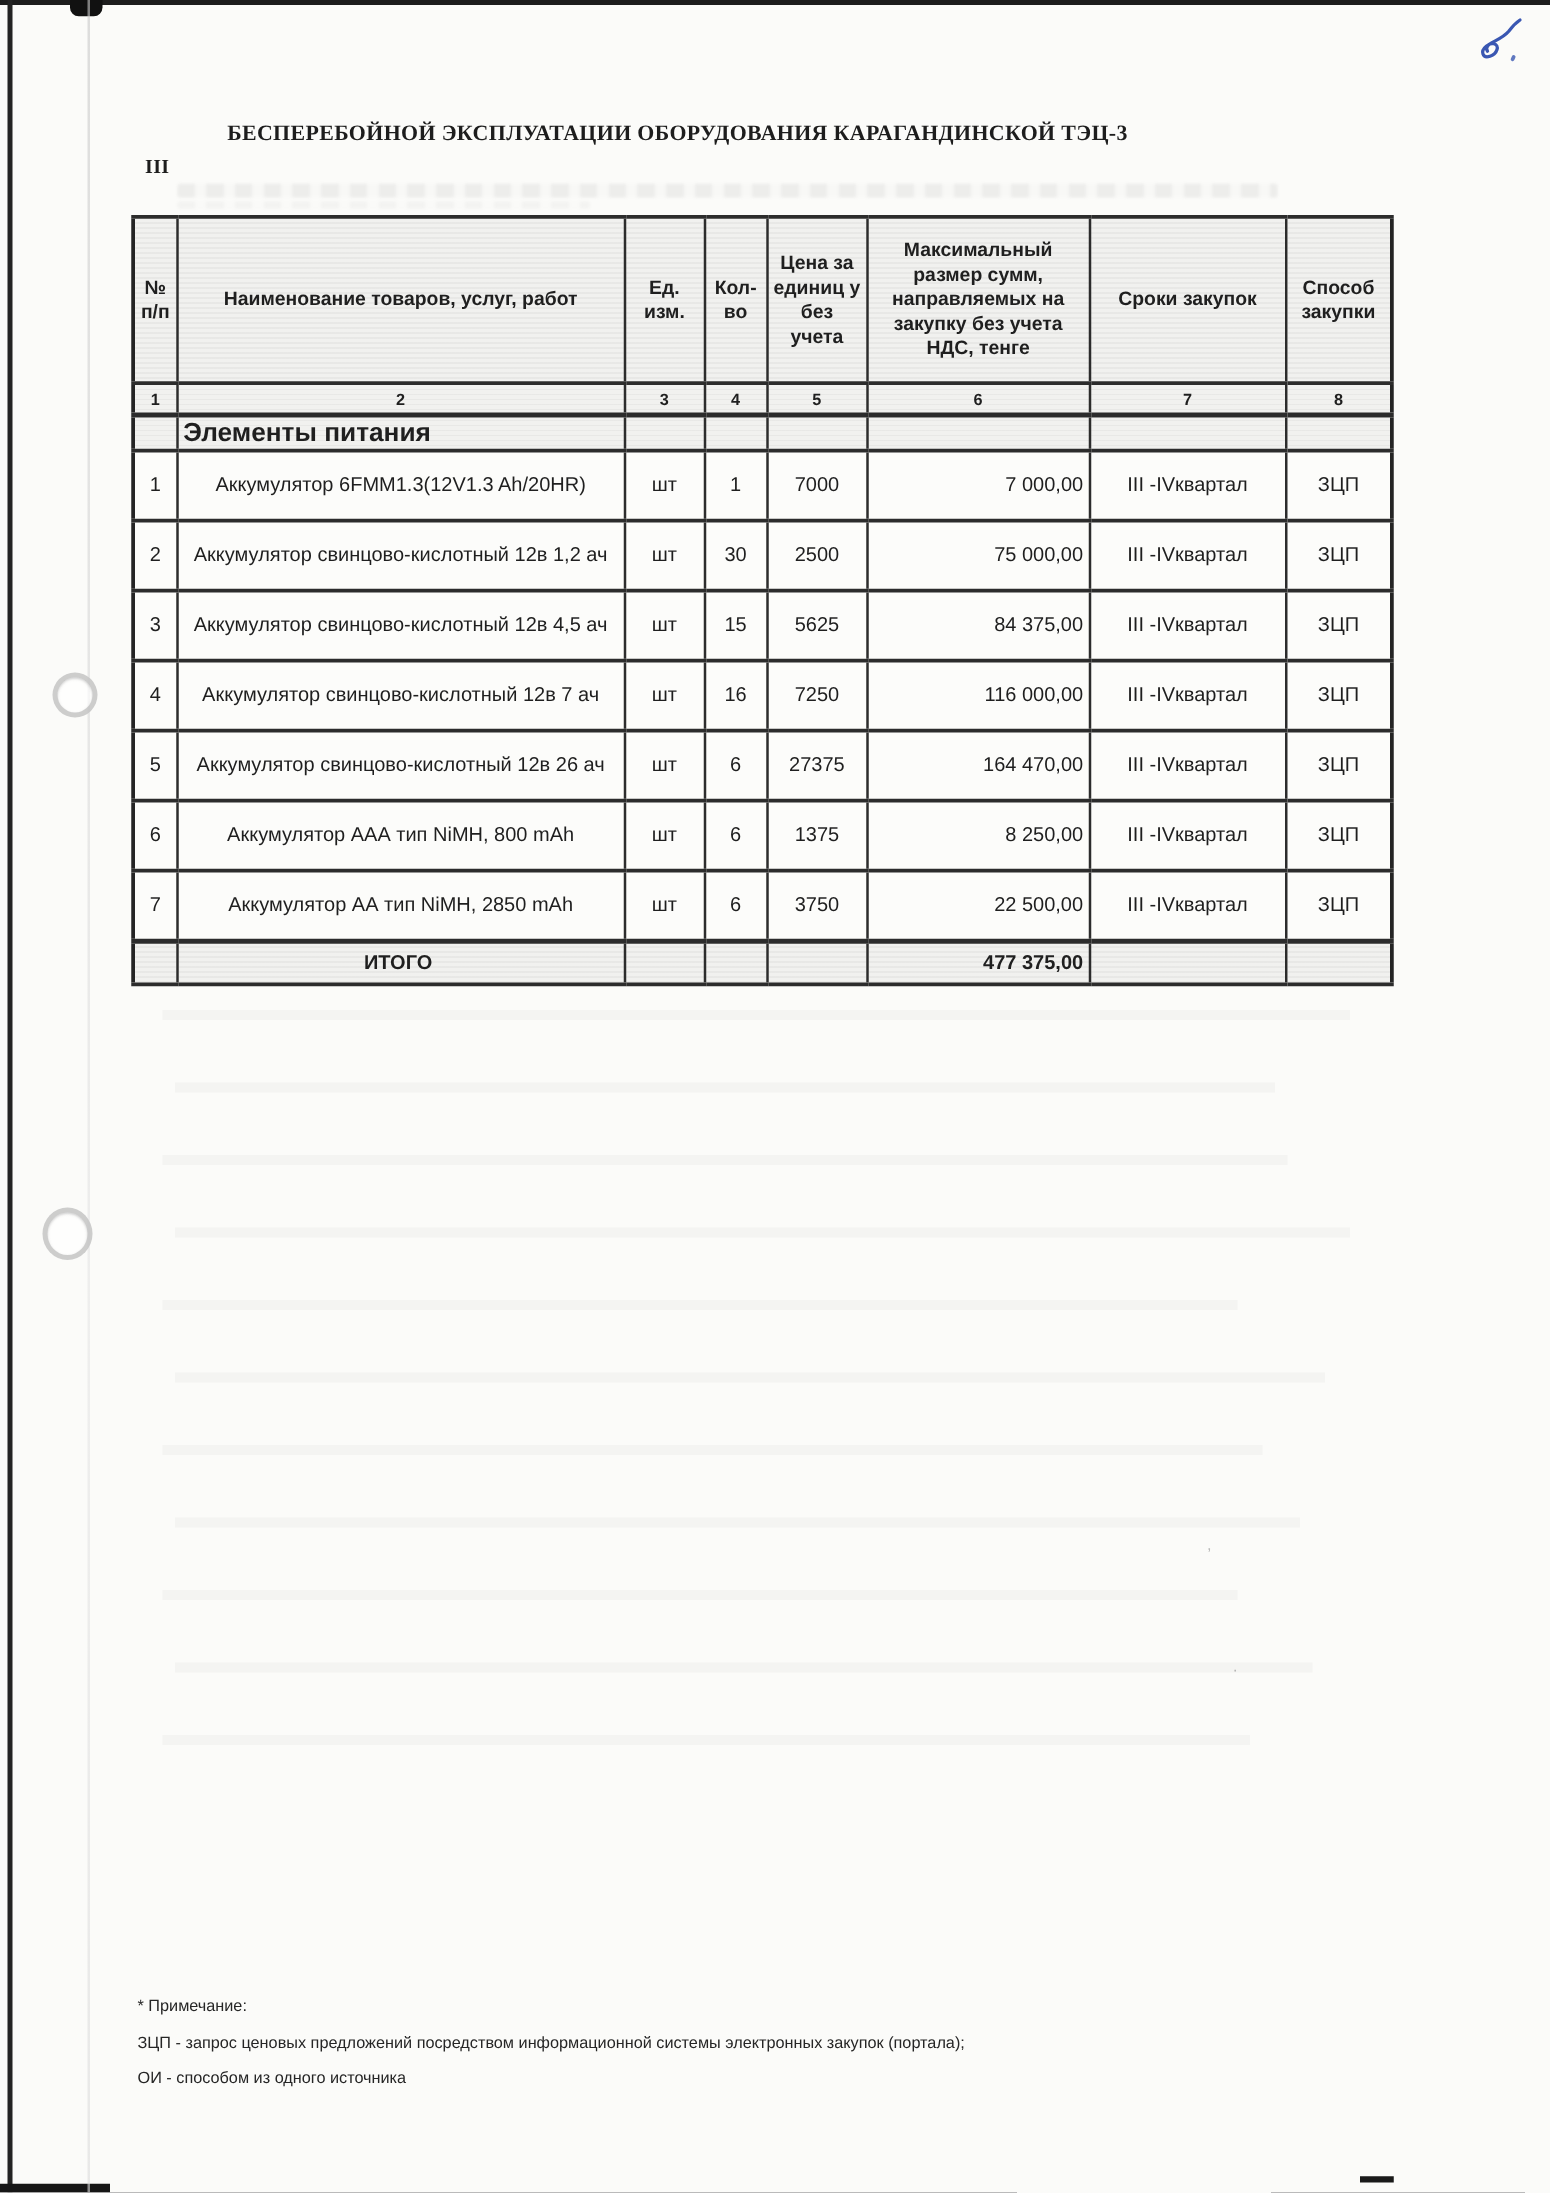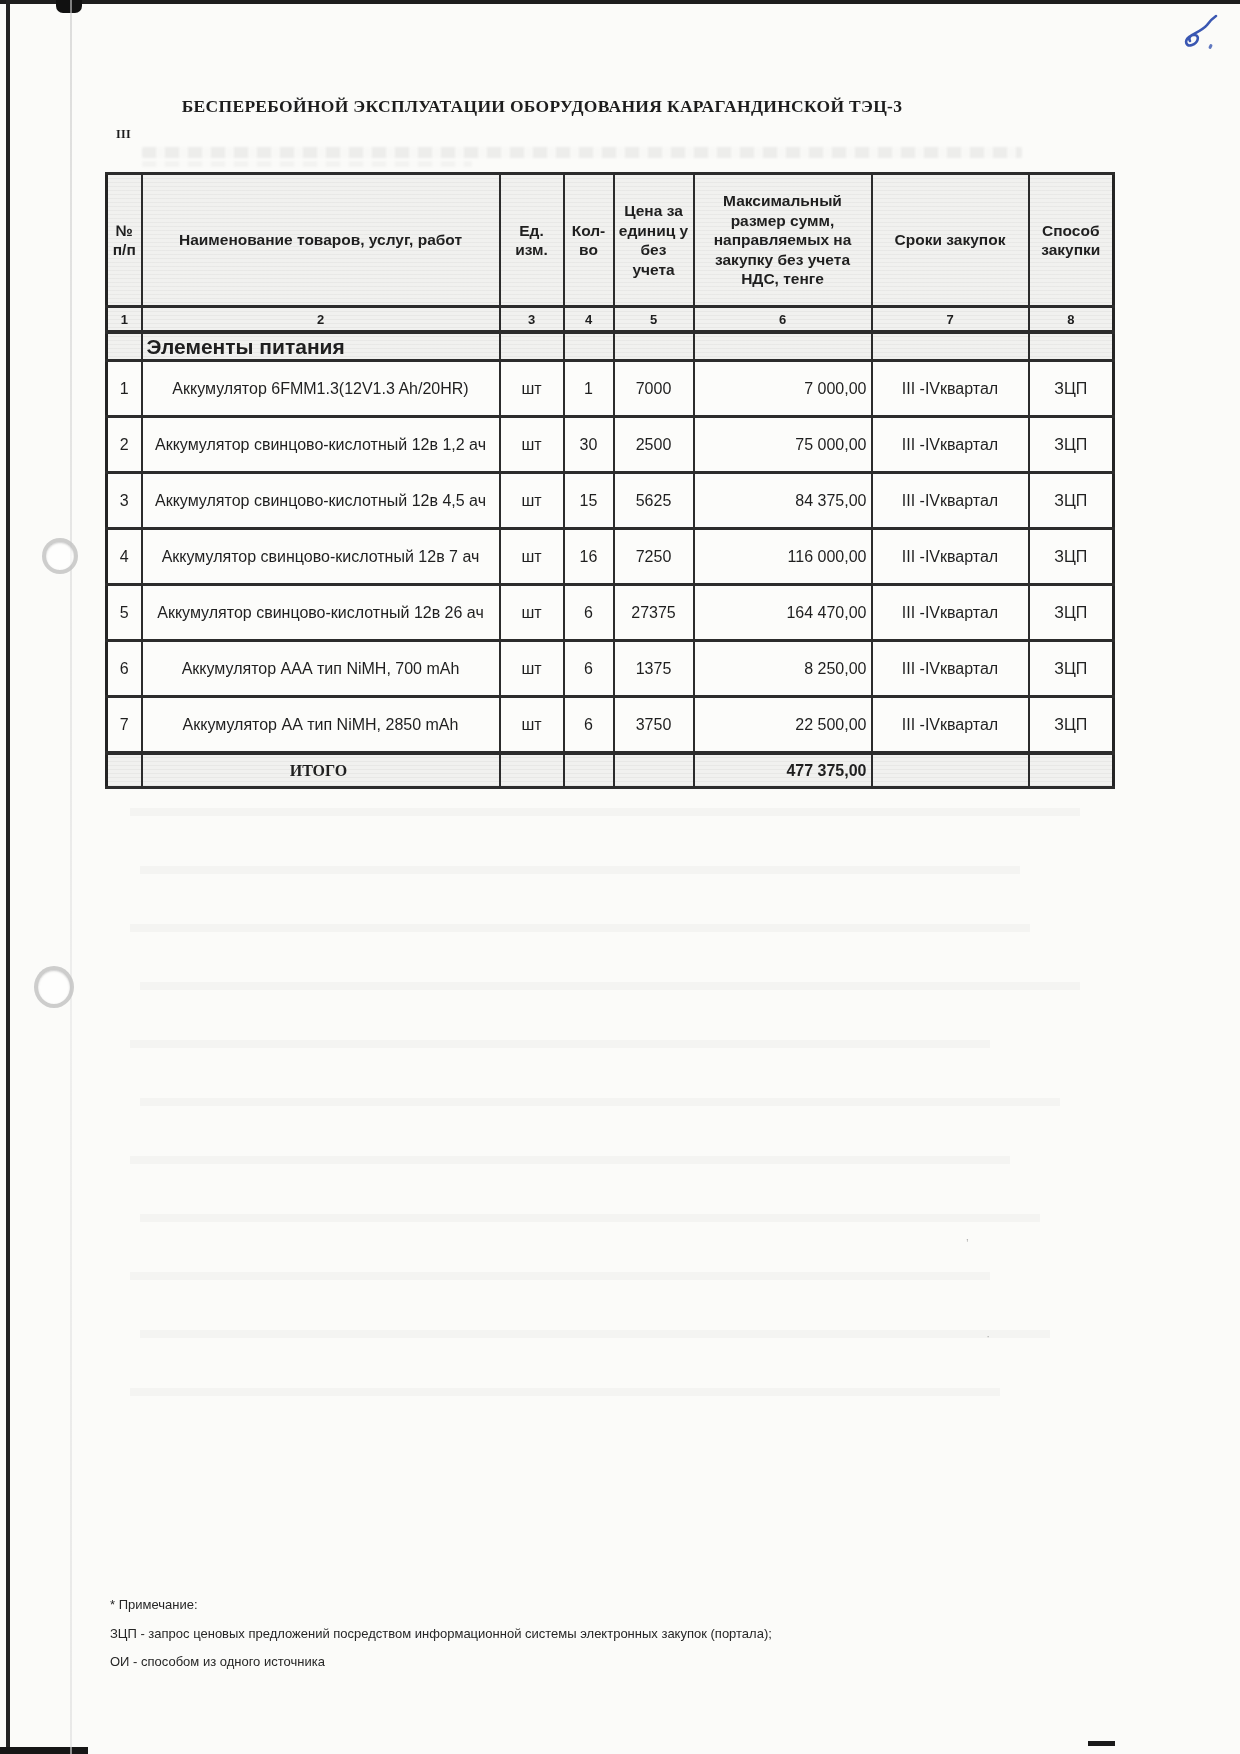--- a/index.html
+++ b/index.html
@@ -25,41 +25,41 @@
   .g2{left:142px;top:161px;width:330px;height:6px;opacity:.28;}
   .streak{position:absolute;height:8px;background:rgba(125,125,125,.055);filter:blur(.5px);}
   .pen-dot{position:absolute;left:1209px;top:44px;width:3px;height:5px;background:#3a57b2;
            border-radius:2px;transform:rotate(25deg);opacity:.8;}
   .tiny-mark{position:absolute;color:#8a8a8a;font-size:13px;opacity:.6;}
 
   
   .title{position:absolute;left:92px;top:92px;width:900px;text-align:center;
          font-family:"Liberation Serif","DejaVu Serif",serif;font-weight:700;
          font-size:17.5px;letter-spacing:.3px;color:#1d1d1d;line-height:28px;}
-  .title .prefix{position:absolute;left:24px;top:28px;font-size:12px;}
+  .title .prefix{position:absolute;left:24px;top:28px;font-size:16px;}
 
   
   table.tmr{position:absolute;left:105px;top:172px;width:1007px;border-collapse:collapse;
             table-layout:fixed;font-size:16px;color:#1f1f1f;background:#fcfcfa;}
   table.tmr{border:3px solid #242424;}
   .tmr td{border-left:2px solid #2c2c2c;border-right:2px solid #2c2c2c;
           border-top:3px solid #2c2c2c;border-bottom:3px solid #2c2c2c;
           padding:2px 4px;vertical-align:middle;overflow:hidden;}
   .tint{background-color:rgba(118,118,112,.08);
         background-image:repeating-linear-gradient(180deg, rgba(90,90,90,.06) 0 1px, transparent 1px 4px);}
   tr.hdr td{height:126px;text-align:center;font-weight:700;font-size:15.5px;line-height:19.5px;}
   tr.colnums td{height:18px;text-align:center;font-weight:700;font-size:13px;border-bottom-width:4px;}
   tr.section td{height:19px;font-weight:700;font-size:21px;}
   tr.section td.cell-name{text-align:left;}
   tr.data td{height:49px;}
   .cell-name{text-align:center;padding-left:8px;line-height:21px;}
   .cell-num,.cell-unit,.cell-qty,.cell-price,.cell-period,.cell-method{text-align:center;}
   .cell-sum{text-align:right;padding-right:12px;}
   tr.total td{height:27px;font-weight:700;border-top-width:4px;}
-  tr.total .cell-name{padding-left:0;font-family:Liberation Serif, serif;}
+  tr.total .cell-name{padding-left:0;}
 
   
   .notes{position:absolute;left:110px;top:1591px;font-size:13px;line-height:28.5px;color:#262626;}
   .notes div{white-space:nowrap;}
 
   
   .pen-mark{position:absolute;left:1180px;top:13px;}
 </style>
 </head>
 <body>
@@ -190,21 +190,21 @@
         <td class="cell-name">Аккумулятор свинцово-кислотный 12в 26 ач</td>
         <td class="cell-unit">шт</td>
         <td class="cell-qty">6</td>
         <td class="cell-price">27375</td>
         <td class="cell-sum">164 470,00</td>
         <td class="cell-period">III -IVквартал</td>
         <td class="cell-method">ЗЦП</td>
       </tr>
       <tr class="data">
         <td class="cell-num">6</td>
-        <td class="cell-name">Аккумулятор ААА тип NiMH, 700 mAh</td>
+        <td class="cell-name">Аккумулятор ААА тип NiMH, 800 mAh</td>
         <td class="cell-unit">шт</td>
         <td class="cell-qty">6</td>
         <td class="cell-price">1375</td>
         <td class="cell-sum">8 250,00</td>
         <td class="cell-period">III -IVквартал</td>
         <td class="cell-method">ЗЦП</td>
       </tr>
       <tr class="data">
         <td class="cell-num">7</td>
         <td class="cell-name">Аккумулятор АА тип NiMH, 2850 mAh</td>

